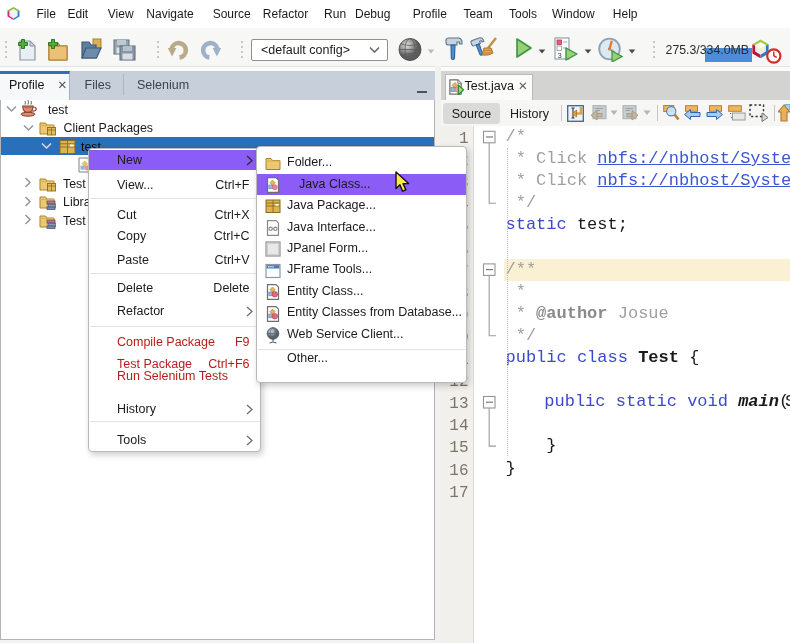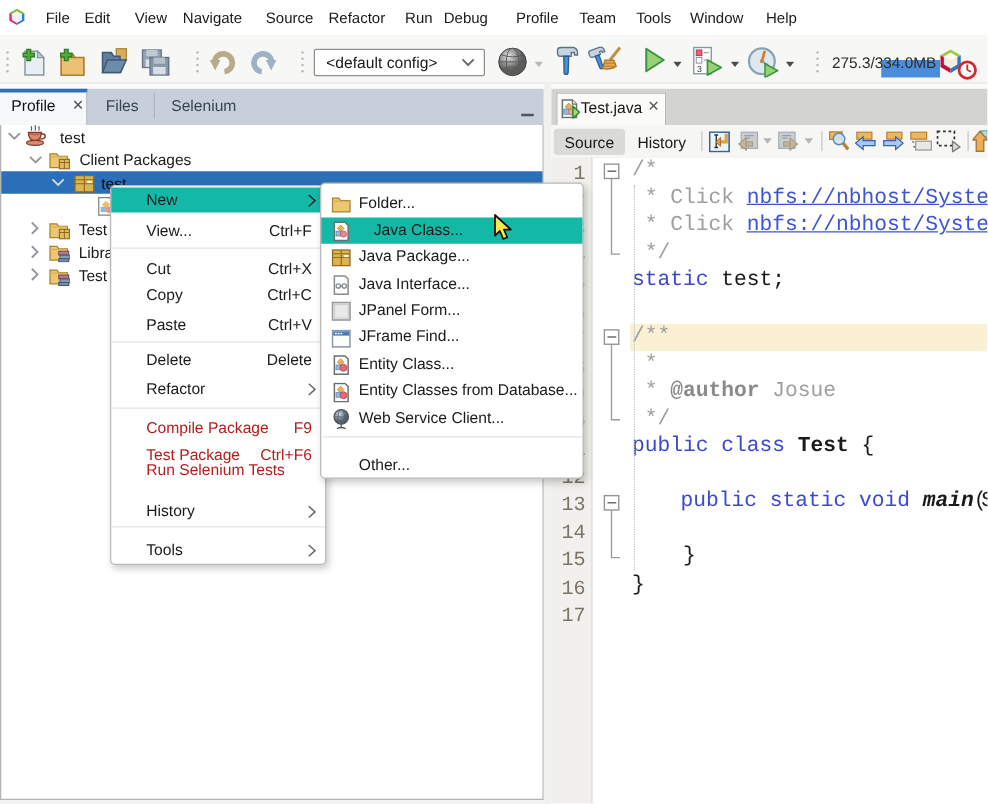--- a/index.html
+++ b/index.html
@@ -41,21 +41,21 @@
 .kw{color:#3c49cc;}
 .lnk{color:#3c55d2;text-decoration:underline;}
 #beige{left:504px;top:258.6px;width:286px;height:22.1px;background:#faf1d4;}
 
 .menu{position:absolute;background:#fff;border:1px solid #b9b9b9;border-radius:4px;
   box-shadow:2px 3px 6px rgba(0,0,0,0.2);}
 .mitem{position:absolute;font-size:12.5px;color:#1b1b1b;}
 .dis{color:#b91c1c;}
 .msep{position:absolute;height:1px;background:#e3e3e3;}
 .accel{position:absolute;right:10.5px;top:0;}
-.hl{background:#14b8a6;}
+.hl{background:#8b5cf6;}
 .sub-arrow{position:absolute;right:7px;top:5px;}
 </style>
 </head>
 <body>
 
 <div class="abs" id="menubar"></div>
 <svg class="abs" style="left:7px;top:7px" width="13" height="13" viewBox="0 0 13 13">
   <polygon points="6.5,0 12.5,3.4 6.5,6.8 0.5,3.4" fill="#82b941"></polygon>
   <polygon points="0.5,3.4 6.5,6.8 6.5,13 0.5,9.6" fill="#cf2b74"></polygon>
   <polygon points="12.5,3.4 6.5,6.8 6.5,13 12.5,9.6" fill="#2f7fd0"></polygon>
@@ -481,26 +481,26 @@
         <polyline points="1,1 6,5.5 1,10" fill="none" stroke="#6e6e6e" stroke-width="1.3"></polyline>
       </svg></div>
 </div>
 <div class="menu" style="left:256px;top:146px;width:211px;height:237px;box-sizing:border-box;"></div>
 <div id="submenu">
 <div class="mitem" style="left:257px;top:152.2px;width:209px;height:21.4px;line-height:21.4px"><span style="padding-left:30px">Folder...</span></div>
 <div class="mitem hl" style="left:257px;top:173.6px;width:209px;height:21.4px;line-height:21.4px"><span style="padding-left:42px">Java Class...</span></div>
 <div class="mitem" style="left:257px;top:195.2px;width:209px;height:21.4px;line-height:21.4px"><span style="padding-left:30px">Java Package...</span></div>
 <div class="mitem" style="left:257px;top:216.6px;width:209px;height:21.4px;line-height:21.4px"><span style="padding-left:30px">Java Interface...</span></div>
 <div class="mitem" style="left:257px;top:238px;width:209px;height:21.4px;line-height:21.4px"><span style="padding-left:30px">JPanel Form...</span></div>
-<div class="mitem" style="left:257px;top:259.4px;width:209px;height:21.4px;line-height:21.4px"><span style="padding-left:30px">JFrame Find...</span></div>
+<div class="mitem" style="left:257px;top:259.4px;width:209px;height:21.4px;line-height:21.4px"><span style="padding-left:30px">JFrame Tools...</span></div>
 <div class="mitem" style="left:257px;top:280.8px;width:209px;height:21.4px;line-height:21.4px"><span style="padding-left:30px">Entity Class...</span></div>
 <div class="mitem" style="left:257px;top:302.2px;width:209px;height:21.4px;line-height:21.4px"><span style="padding-left:30px">Entity Classes from Database...</span></div>
 <div class="mitem" style="left:257px;top:323.6px;width:209px;height:21.4px;line-height:21.4px"><span style="padding-left:30px">Web Service Client...</span></div>
 <div class="msep" style="left:257.5px;top:349.3px;width:208px"></div>
-<div class="mitem" style="left:257px;top:362px;width:209px;height:21.4px;line-height:21.4px"><span style="padding-left:30px">Other...</span></div>
+<div class="mitem" style="left:257px;top:348px;width:209px;height:21.4px;line-height:21.4px"><span style="padding-left:30px">Other...</span></div>
 
 <svg class="abs" style="left:264.5px;top:156px" width="16" height="15" viewBox="0 0 16 15">
   <path d="M1 2.5 L6 2.5 L7.5 4.5 L15 4.5 L15 13.5 L1 13.5 Z" fill="#ecc873" stroke="#a9812c" stroke-width="1"></path>
   <path d="M1 5 L15 5" stroke="#d8b055" stroke-width="1"></path>
 </svg>
 <svg class="abs" style="left:265px;top:176.5px" width="16" height="16" viewBox="0 0 16 16">
   <path d="M2.5 0.7 L11 0.7 L13.5 3.2 L13.5 15.3 L2.5 15.3 Z" fill="#fff" stroke="#6e6e6e" stroke-width="1.2"></path>
   <rect x="5.6" y="3.8" width="3.8" height="3.8" fill="#e5b35c" stroke="#b58a33" stroke-width="0.6" transform="rotate(45 7.5 5.7)"></rect>
   <rect x="3.8" y="8" width="3.8" height="3.8" fill="#92bade" stroke="#5d88af" stroke-width="0.6"></rect>
   <circle cx="9.8" cy="10.2" r="2.5" fill="#e88a96" stroke="#c65664" stroke-width="0.6"></circle>

